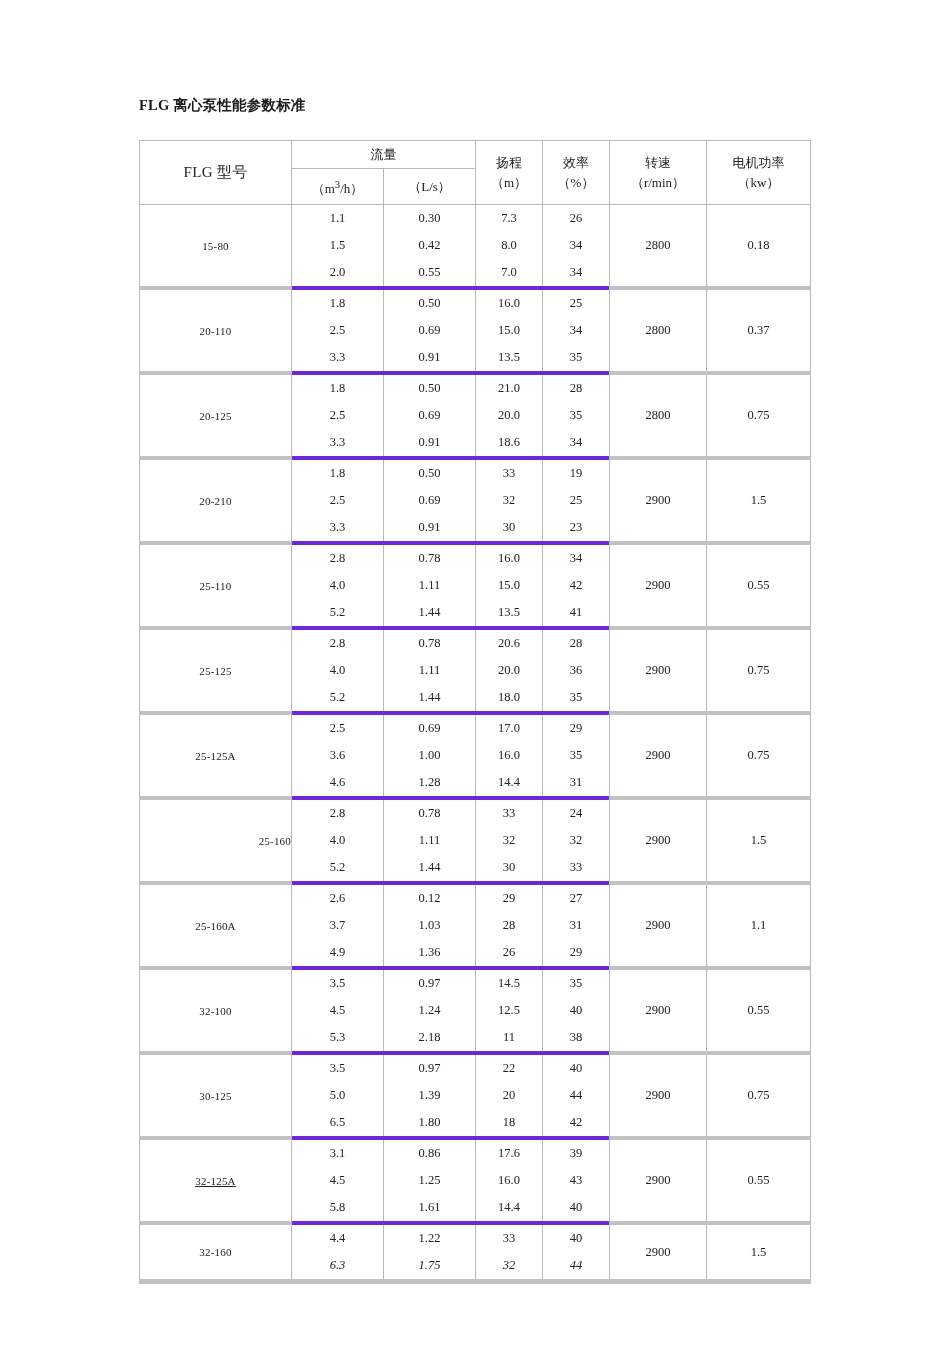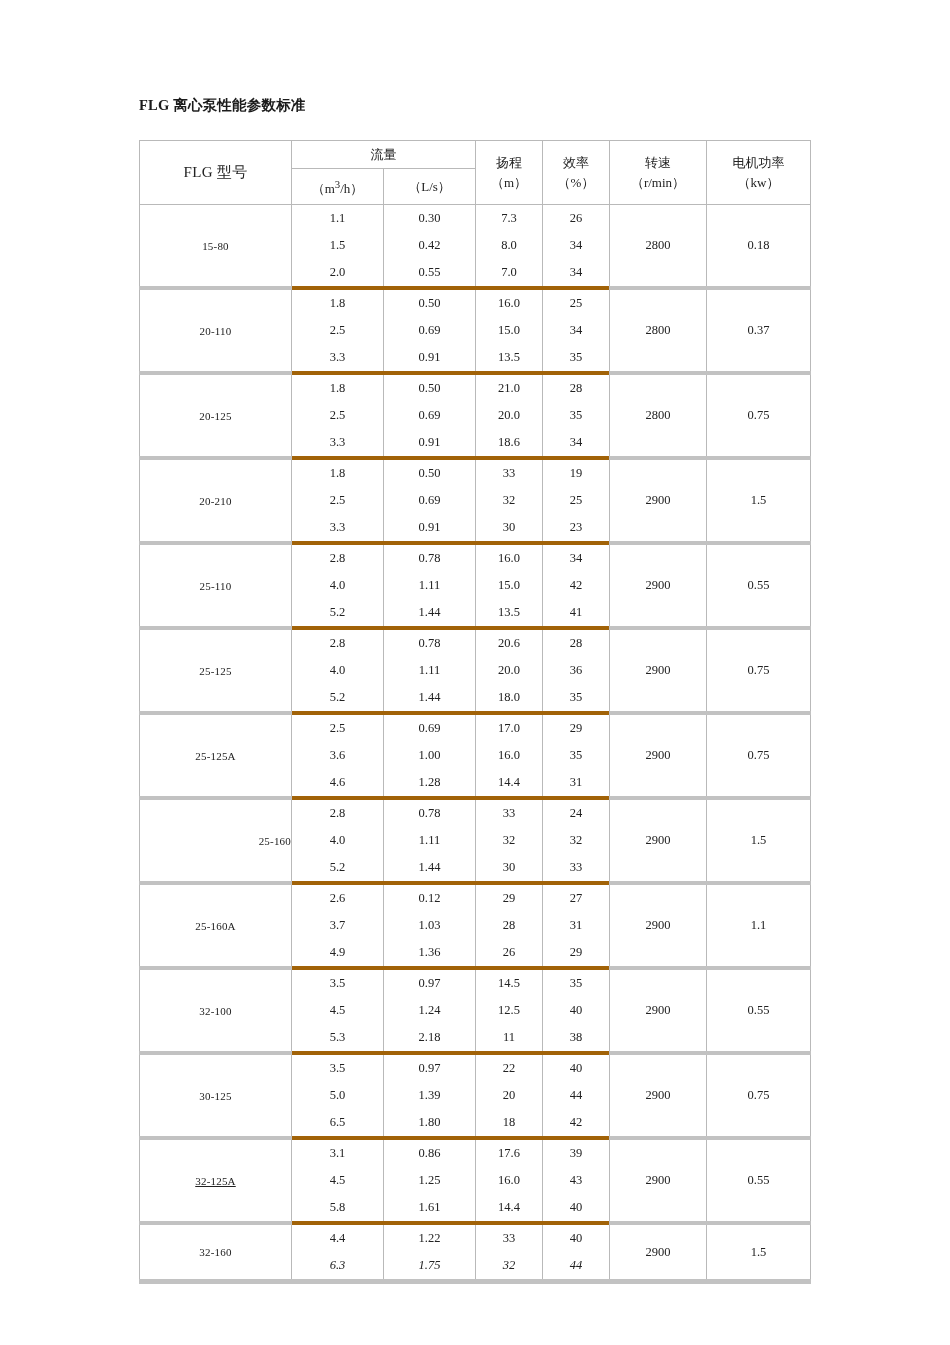--- a/index.html
+++ b/index.html
@@ -109,21 +109,21 @@
   tbody tr.sub-row td {
     border-top: none;
     border-bottom: none;
     height: 27px;
   }
   tbody tr.sub-row.first td {
     border-top: none;
   }
   
   tbody tr.group-end td {
-    border-bottom: 4px solid #a16207;
+    border-bottom: 4px solid #6d28d9;
   }
   tbody tr.group-last td {
     border-bottom: 5px solid #c2c2c2;
     font-style: italic;
   }
 
   
   td.span-cell {
     border-top: none;
     border-bottom: none;

